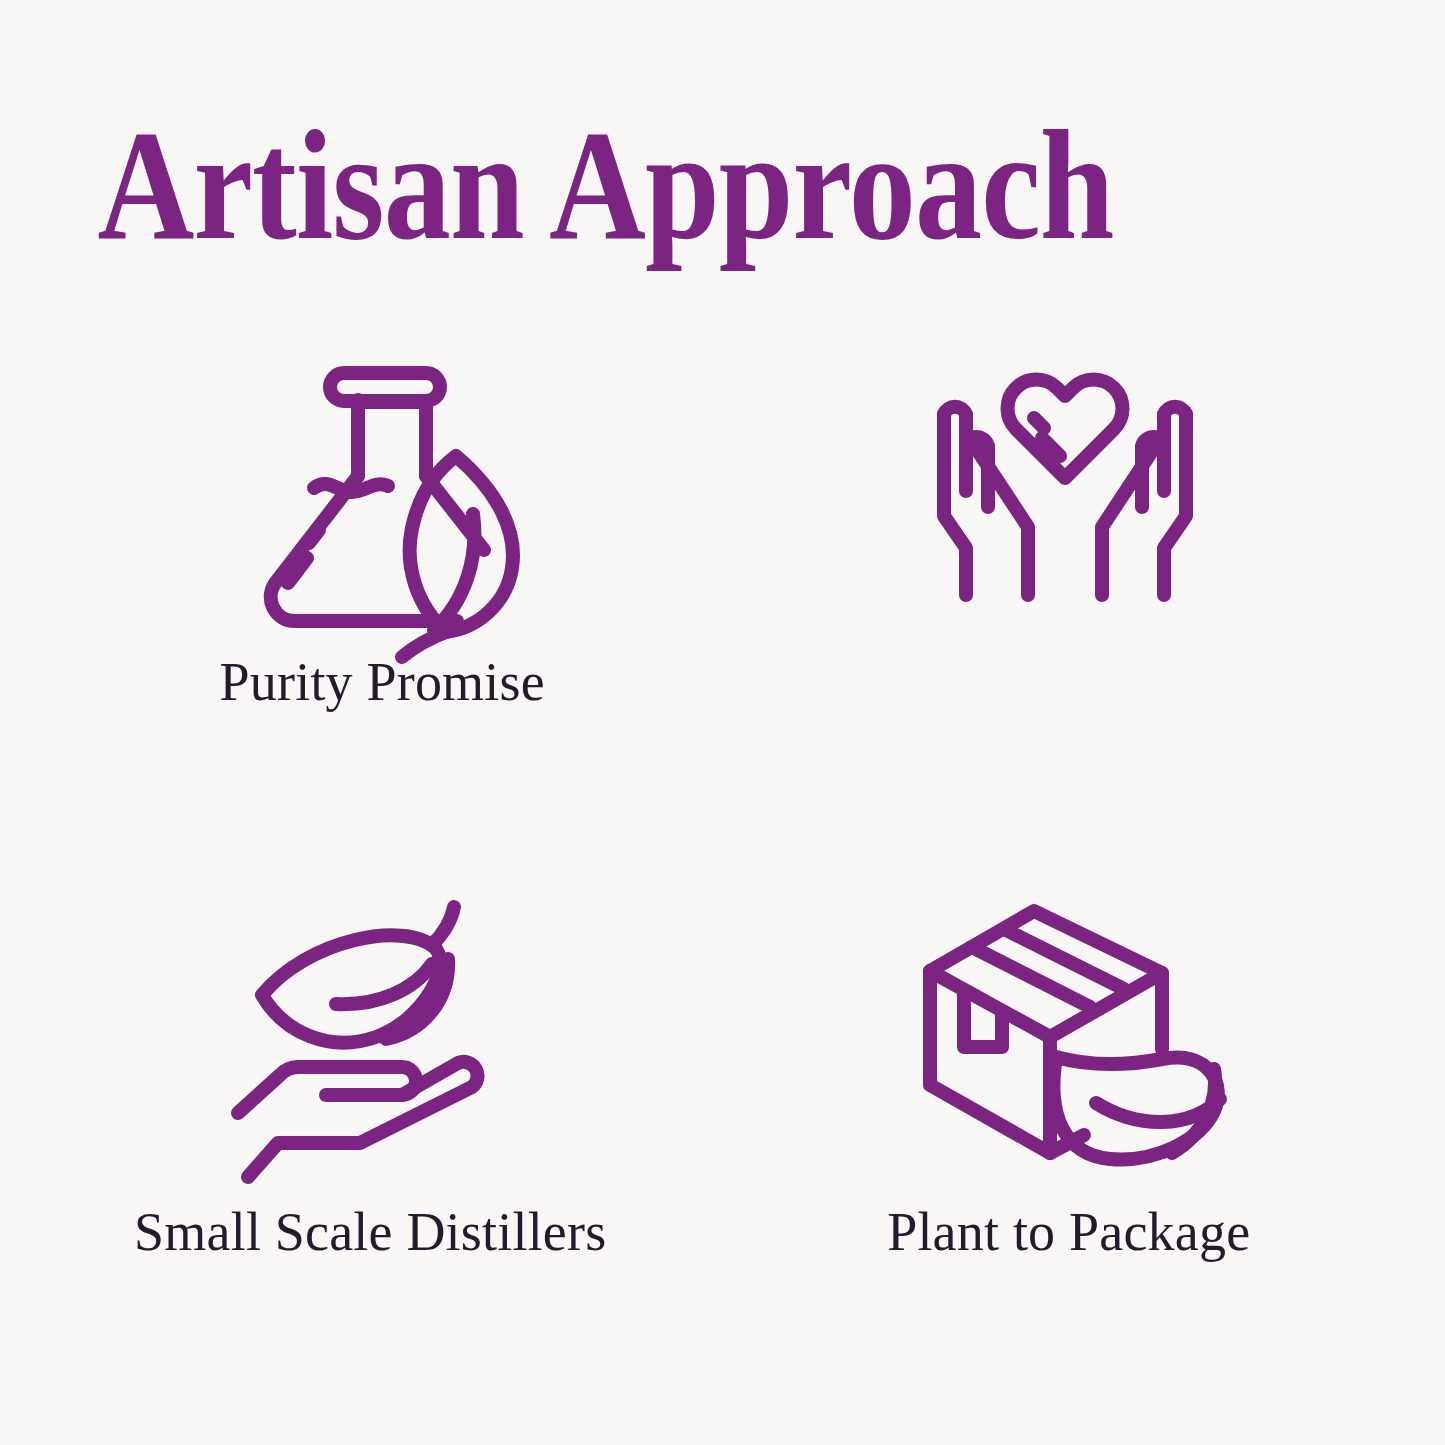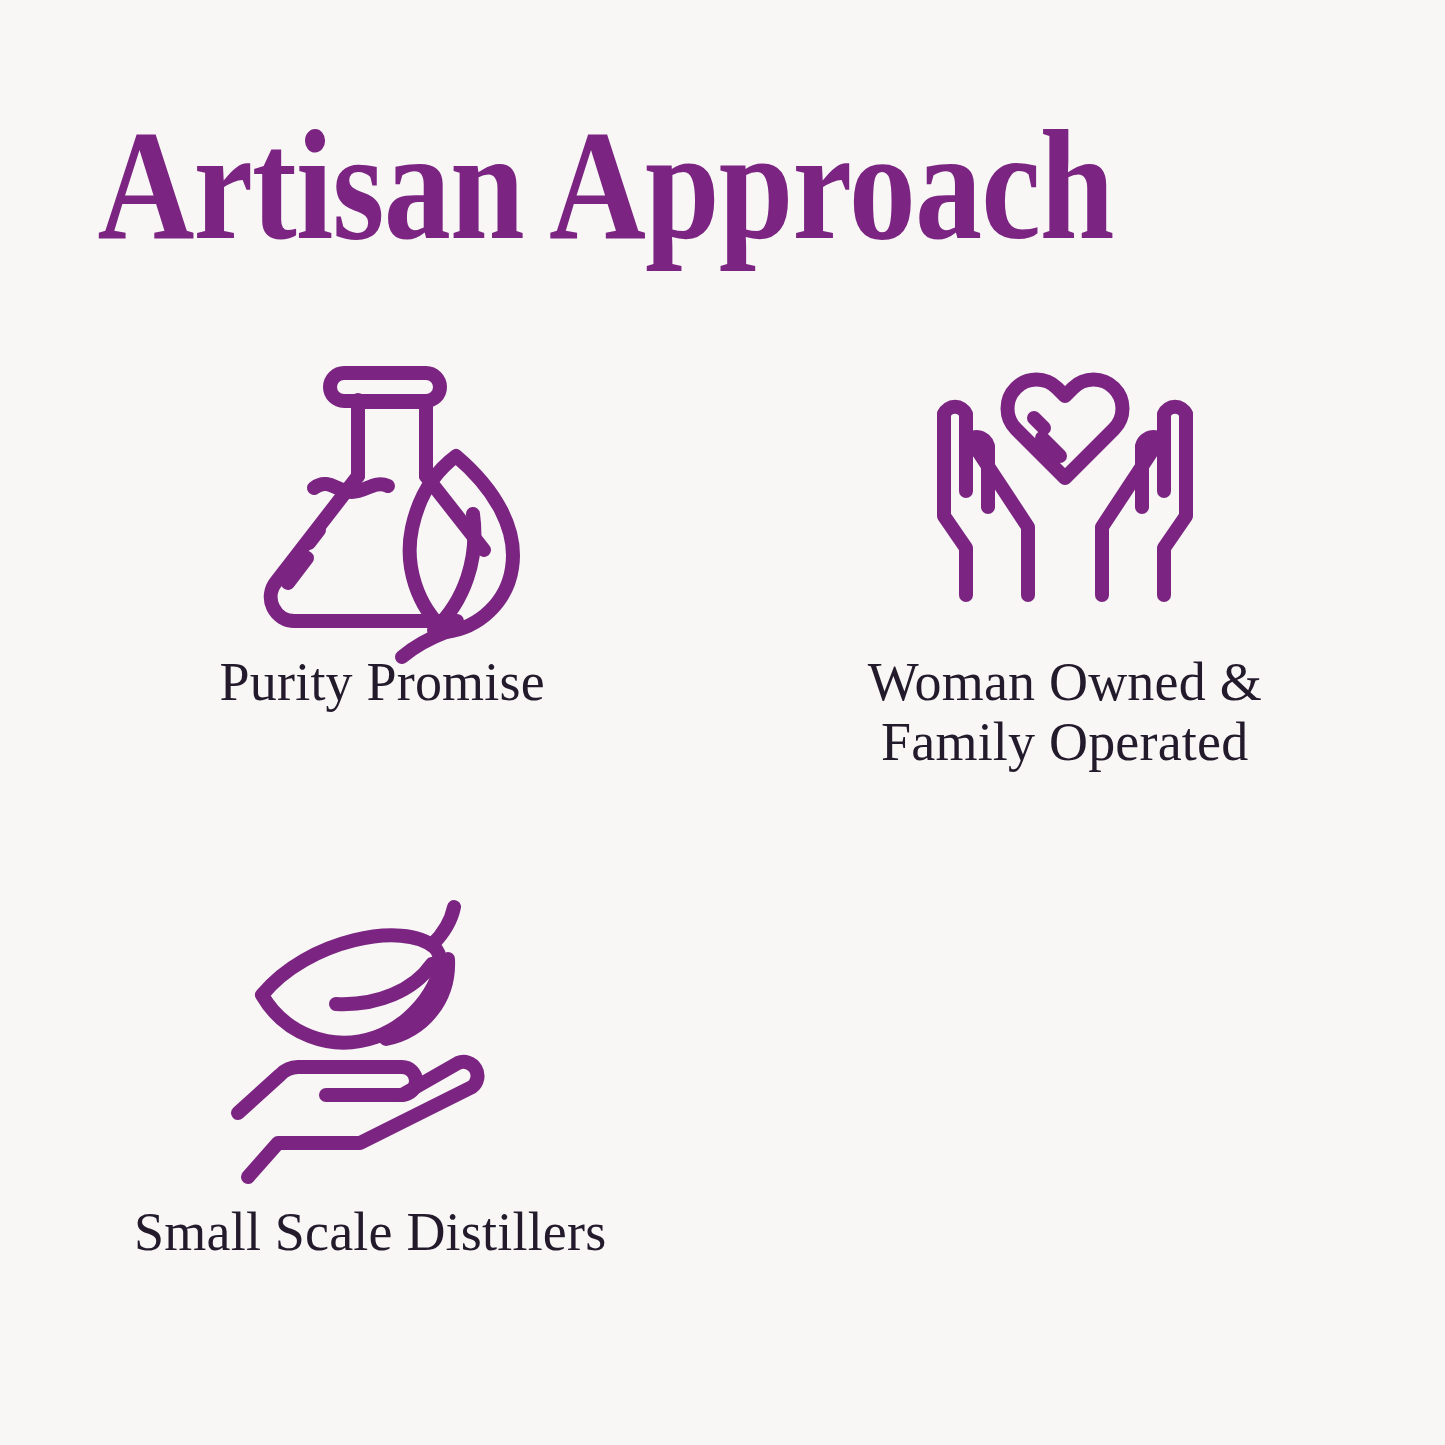--- a/index.html
+++ b/index.html
@@ -141,22 +141,20 @@
           <path d="M56 103 a12 12 0 0 1 22 3 l0 61"></path>
 
           <path d="M60 99 l58 88 v68"></path>
 
           <path d="M276 74 a12 12 0 0 0 -22 0 l0 77"></path>
           <path d="M276 74 V176 l-22 32 V255"></path>
           <path d="M254 103 a12 12 0 0 0 -22 3 l0 61"></path>
           <path d="M250 99 l-58 88 v68"></path>
         </svg>
       </div>
-      <div class="label">Woman Owned &amp;
-Family Operated</div>
     </div>
 
     <div class="cell cell-3 cell--r2">
       <div class="icon-wrap">
         <svg width="300" height="280" viewBox="0 0 300 280" fill="none" stroke="#7b2481" stroke-width="14" stroke-linecap="round" stroke-linejoin="round">
 
           <path d="M36 96 C82 40 178 22 208 48 C228 66 196 122 150 138 C104 154 58 134 36 96 Z"></path>
 
           <path d="M206 46 C220 32 226 18 228 8"></path>
 
@@ -164,15 +162,44 @@
 
           <path d="M110 105 c42 2 78 -14 96 -40"></path>
 
           <path d="M12 214 L54 176 a26 26 0 0 1 18 -8 l104 0 a14 14 0 0 1 0 28 l-76 0"></path>
           <path d="M176 196 l56 -32 a14 14 0 0 1 14 24 L134 244 H52 l-30 34"></path>
         </svg>
       </div>
       <div class="label">Small Scale Distillers</div>
     </div>
 
+    <div class="cell cell-4 cell--r2">
+      <div class="icon-wrap">
+        <svg width="330" height="280" viewBox="0 0 330 280" fill="none" stroke="#7b2481" stroke-width="14" stroke-linecap="round" stroke-linejoin="round">
+
+          <path d="M22 74 L126 14 L254 76 L142 140 Z"></path>
+
+          <path d="M64 50 L182 110"></path>
+
+          <path d="M96 32 L216 92"></path>
+
+          <path d="M22 74 V188 L142 256"></path>
+
+          <path d="M142 140 V256"></path>
+
+          <path d="M254 76 V152"></path>
+
+          <path d="M142 256 l34 -18"></path>
+
+          <path d="M56 94 V150 h38 V118"></path>
+
+          <path d="M148 160 c36 10 74 8 106 2 c48 -9 64 26 52 52 c-14 30 -60 52 -104 48 c-44 -4 -64 -42 -54 -102 z"></path>
+
+          <path d="M306 172 c6 34 -12 66 -42 84"></path>
+
+          <path d="M188 206 c42 26 94 26 124 -4"></path>
+        </svg>
+      </div>
+      <div class="label">Plant to Package</div>
+    </div>
 
   </div>
 </div>
 
 </body></html>

